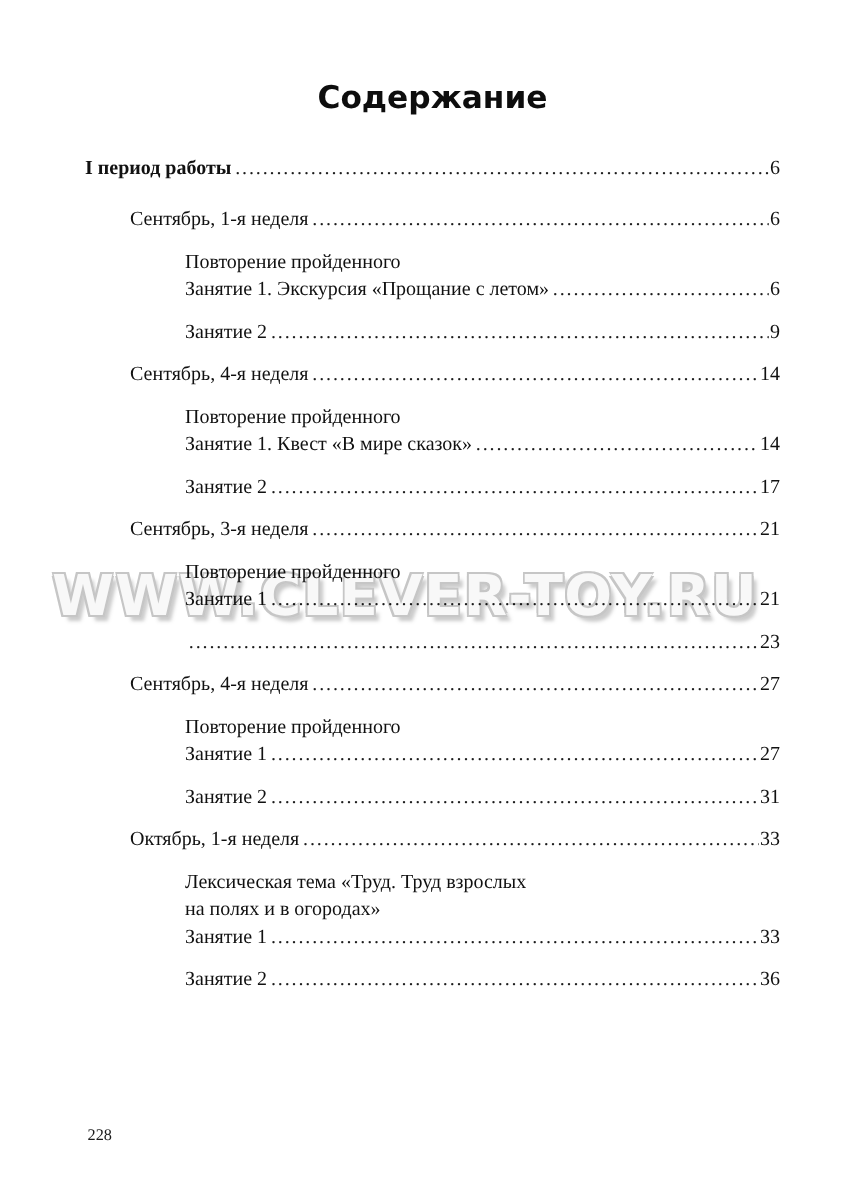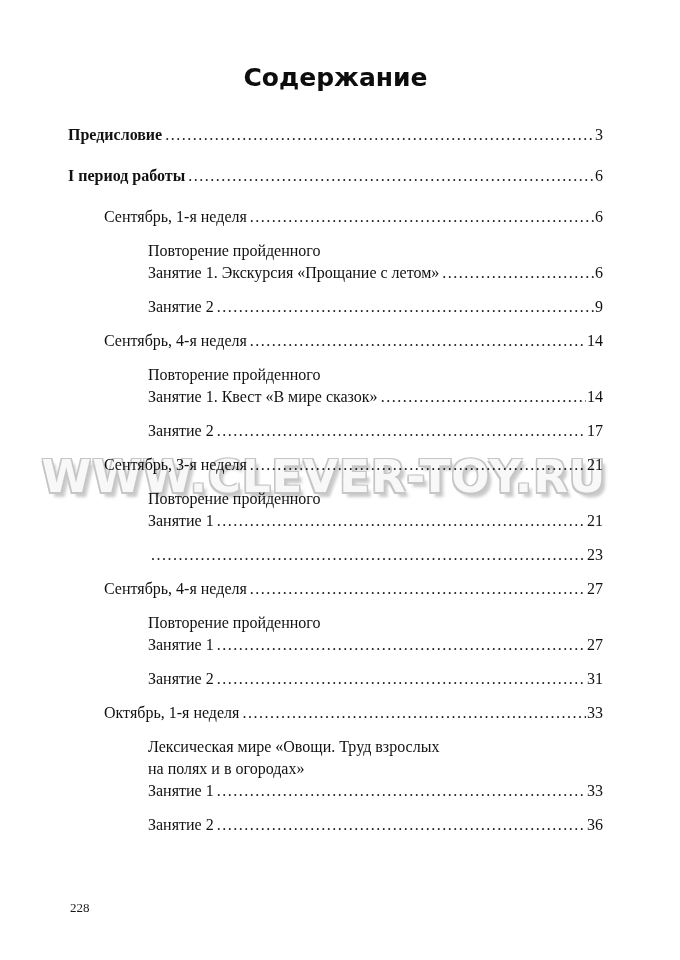--- a/index.html
+++ b/index.html
@@ -8,21 +8,21 @@
     width: 680px;
     height: 960px;
     background: #ffffff;
     overflow: hidden;
     font-family: "Liberation Serif", serif;
     color: #111111;
   }
   .content {
     position: relative;
     z-index: 1;
-    padding: 64px 77px 0 68px;
+    padding: 64px 56px 0 68px;
   }
   .doc-title {
     font-family: "DejaVu Sans", sans-serif;
     font-weight: bold;
     font-size: 25px;
     line-height: 28px;
     text-align: center;
     color: #0d0d0d;
     margin: 0 0 32px 0;
   }
@@ -82,30 +82,23 @@
 <body>
 
 <div class="page">
 
   <div class="watermark">WWW.CLEVER-TOY.RU</div>
 
   <div class="content">
     <h1 class="doc-title">Содержание</h1>
 
     <div class="toc-list">
+
   <div class="toc-entry level-0">
     <div class="toc-row">
-      <span class="toc-label">Предисловие</span>
-      <span class="toc-dots"></span>
-      <span class="toc-page-num">3</span>
-    </div>
-  </div>
-
-  <div class="toc-entry level-0">
-    <div class="toc-row">
       <span class="toc-label">I период работы</span>
       <span class="toc-dots"></span>
       <span class="toc-page-num">6</span>
     </div>
   </div>
 
   <div class="toc-entry level-1">
     <div class="toc-row">
       <span class="toc-label">Сентябрь, 1-я неделя</span>
       <span class="toc-dots"></span>
@@ -206,21 +199,21 @@
 
   <div class="toc-entry level-1">
     <div class="toc-row">
       <span class="toc-label">Октябрь, 1-я неделя</span>
       <span class="toc-dots"></span>
       <span class="toc-page-num">33</span>
     </div>
   </div>
 
   <div class="toc-entry level-2">
-    <div class="toc-pre-line">Лексическая мире «Овощи. Труд взрослых</div>
+    <div class="toc-pre-line">Лексическая тема «Труд. Труд взрослых</div>
           <div class="toc-pre-line">на полях и в огородах»</div>
           <div class="toc-row">
       <span class="toc-label">Занятие 1</span>
       <span class="toc-dots"></span>
       <span class="toc-page-num">33</span>
     </div>
   </div>
 
   <div class="toc-entry level-2">
     <div class="toc-row">

